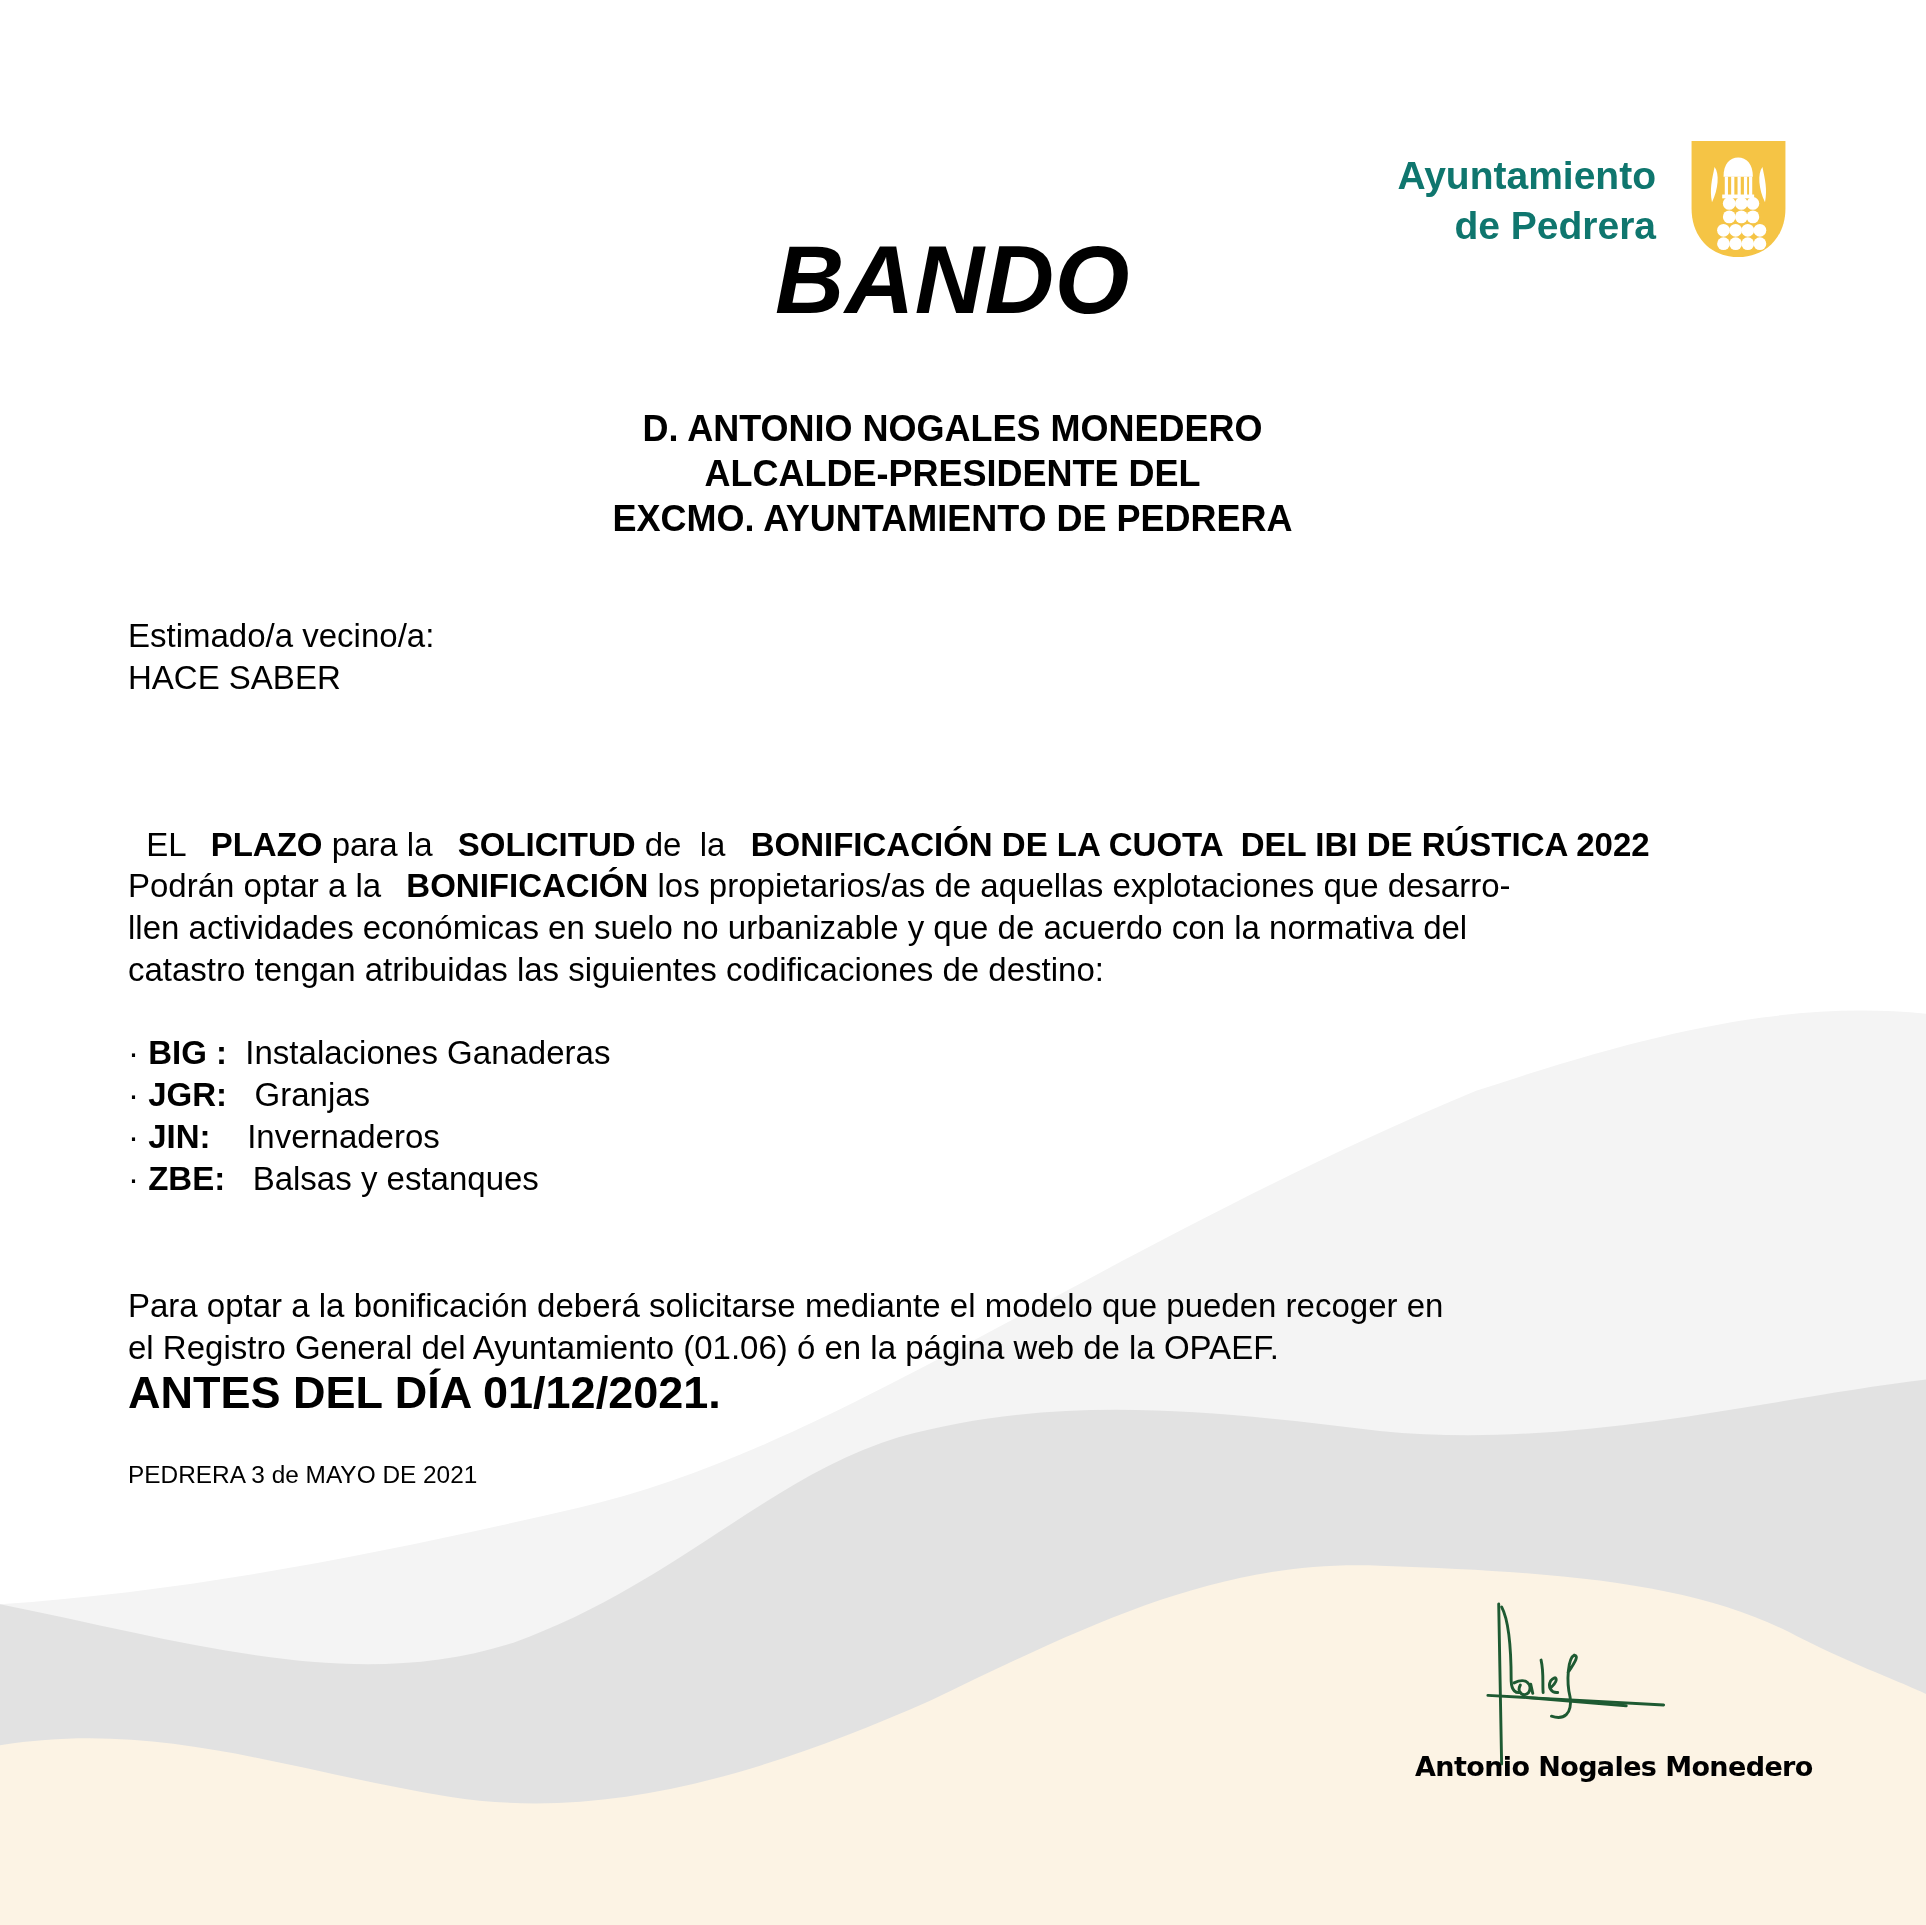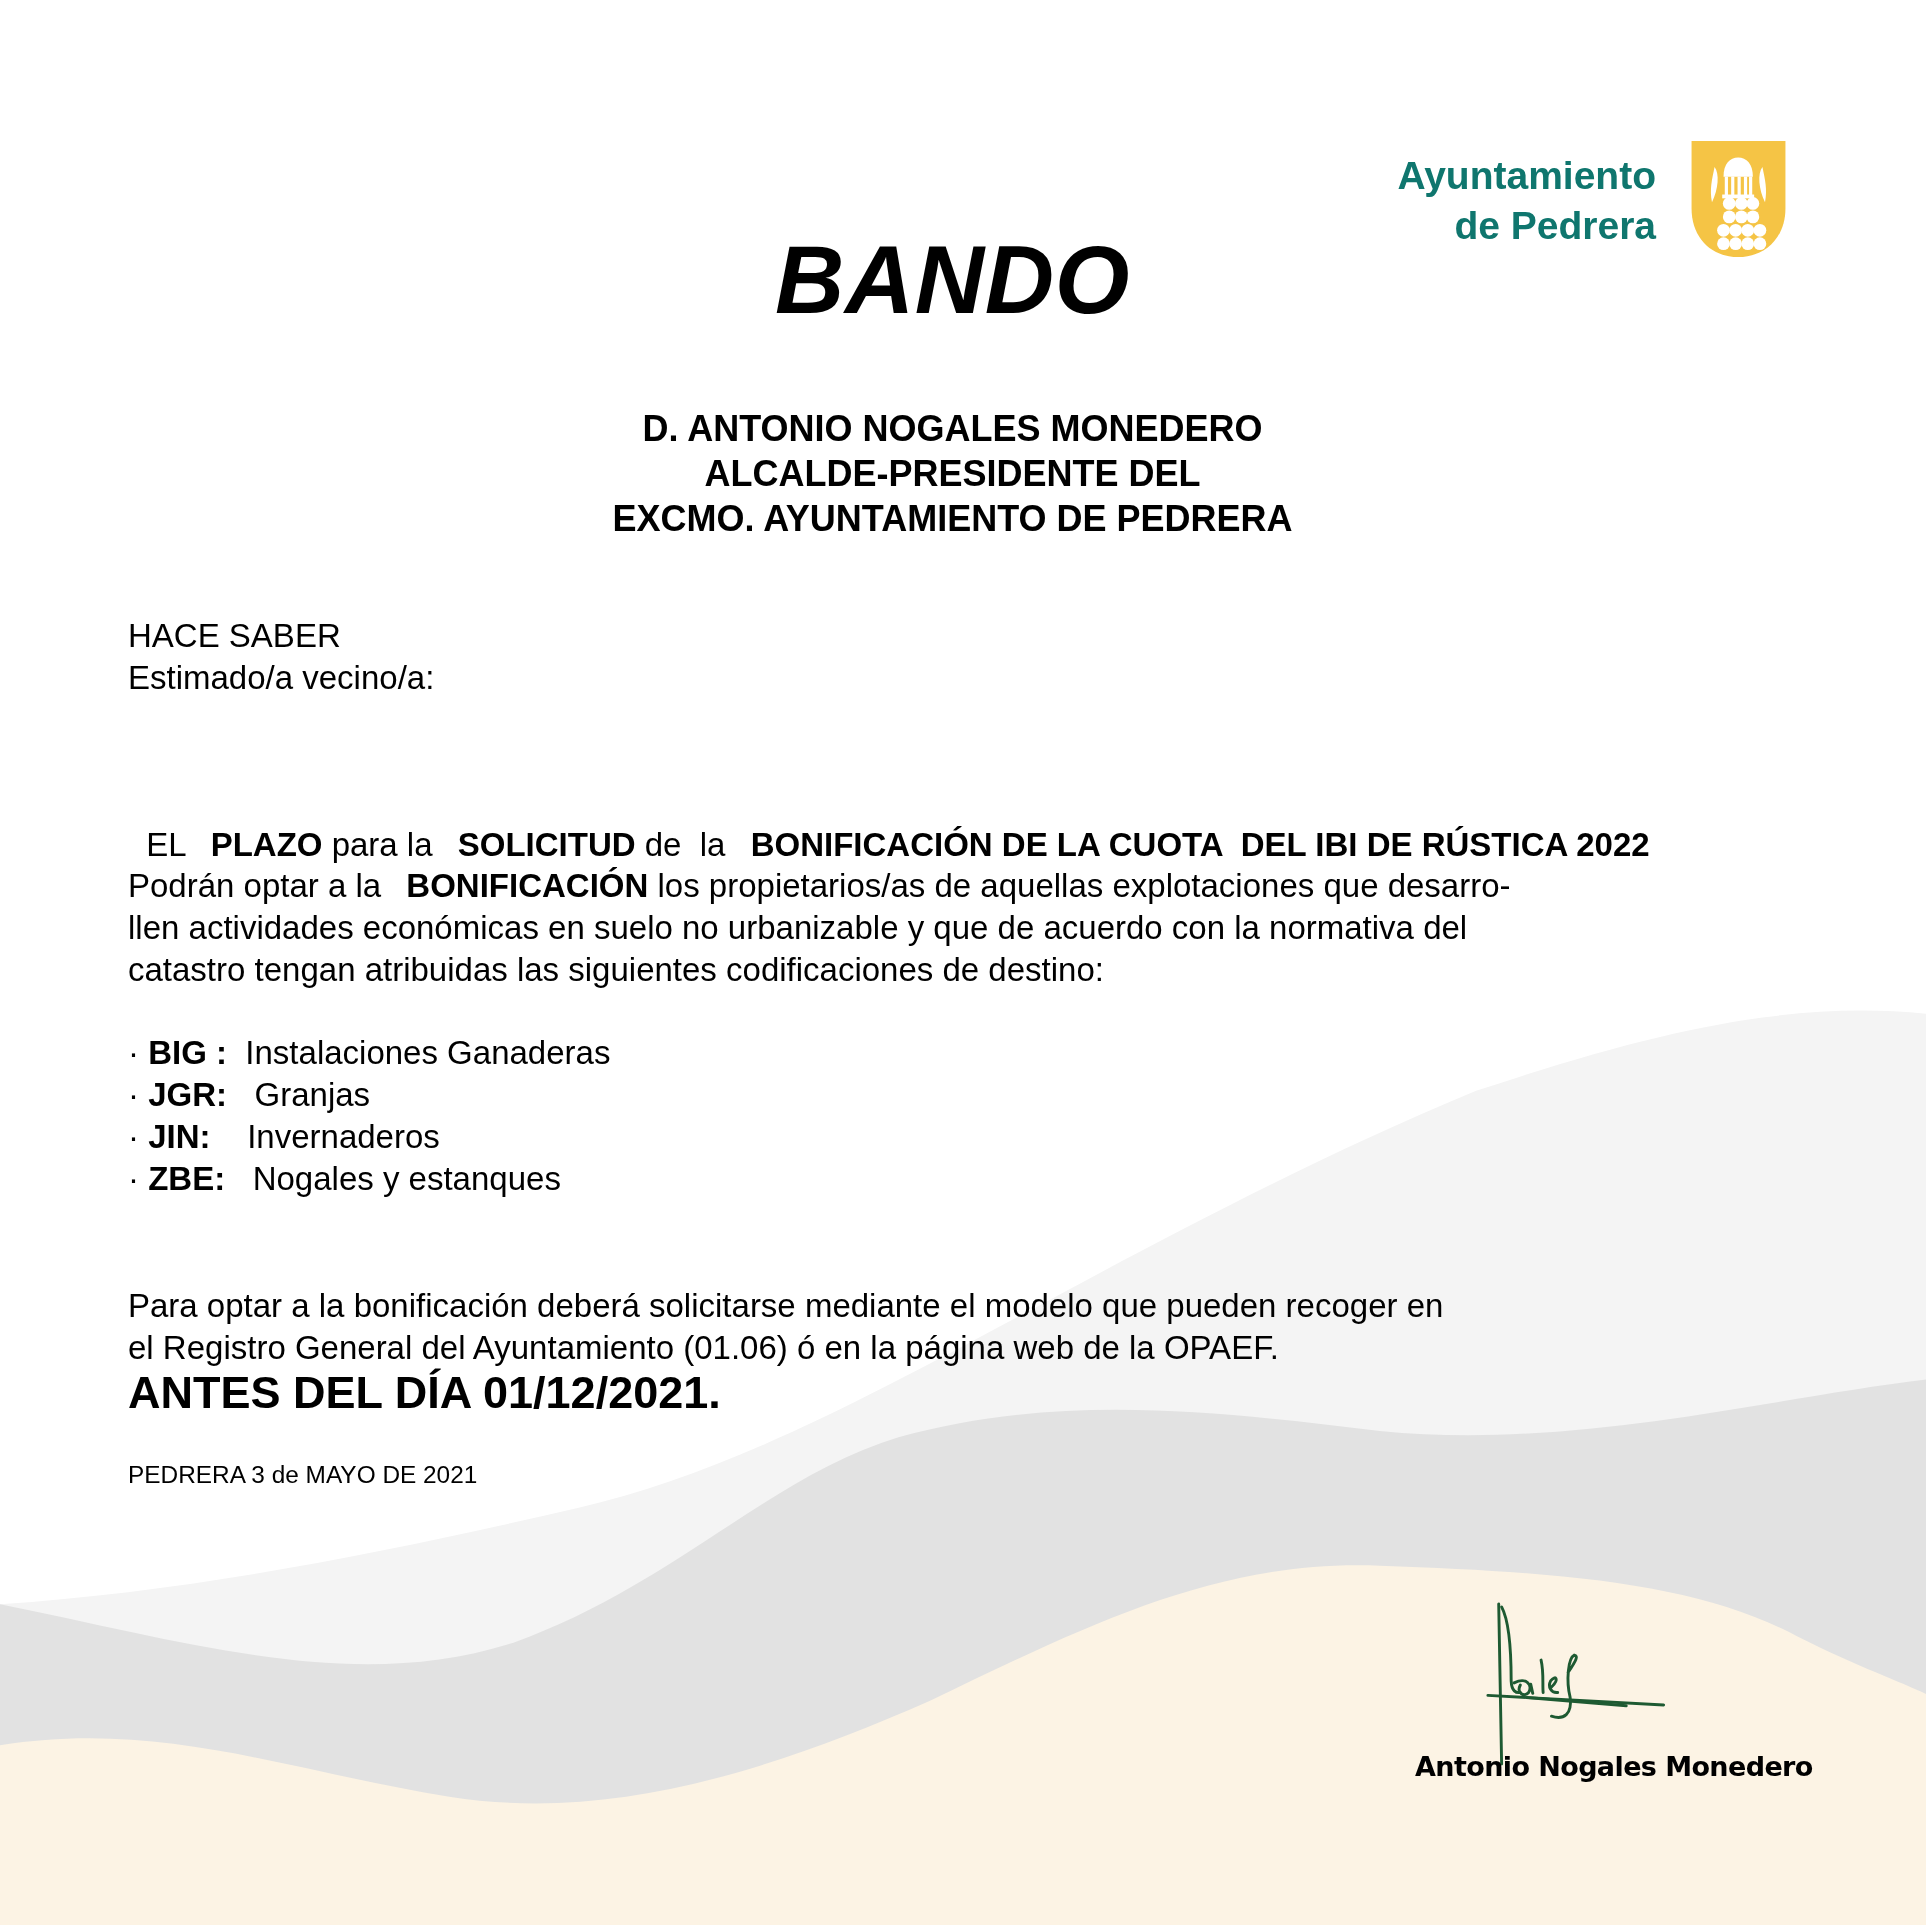--- a/index.html
+++ b/index.html
@@ -75,39 +75,39 @@
 
 <div class="layer title">BANDO</div>
 
 <div class="layer issuer">
   <div>D. ANTONIO NOGALES MONEDERO</div>
   <div>ALCALDE-PRESIDENTE DEL</div>
   <div>EXCMO. AYUNTAMIENTO DE PEDRERA</div>
 </div>
 
 <div class="layer body-block greet">
+  <div>Estimado/a vecino/a:</div>
   <div>HACE SABER</div>
-  <div>Estimado/a vecino/a:</div>
 </div>
 
 <div class="layer body-block plazo" style="white-space:pre;">
   <span>EL </span><b>PLAZO</b><span> para la </span><b>SOLICITUD</b><span> de  la </span><b>BONIFICACIÓN DE LA CUOTA  DEL IBI DE RÚSTICA 2022</b>
 </div>
 
 <div class="layer body-block opt">
   <div style="white-space:pre;"><span>Podrán optar a la </span><b>BONIFICACIÓN</b><span> los propietarios/as de aquellas explotaciones que desarro-</span></div>
   <div>llen actividades económicas en suelo no urbanizable y que de acuerdo con la normativa del</div>
   <div>catastro tengan atribuidas las siguientes codificaciones de destino:</div>
 </div>
 
 <div class="layer body-block codes">
   <div class="row"><span>· </span><span class="code">BIG :</span><span>  Instalaciones Ganaderas</span></div>
   <div class="row"><span>· </span><span class="code">JGR:</span><span>   Granjas</span></div>
   <div class="row"><span>· </span><span class="code">JIN:</span><span>    Invernaderos</span></div>
-  <div class="row"><span>· </span><span class="code">ZBE:</span><span>   Nogales y estanques</span></div>
+  <div class="row"><span>· </span><span class="code">ZBE:</span><span>   Balsas y estanques</span></div>
 </div>
 
 <div class="layer body-block instr">
   <div>Para optar a la bonificación deberá solicitarse mediante el modelo que pueden recoger en</div>
   <div>el Registro General del Ayuntamiento (01.06) ó en la página web de la OPAEF.</div>
 </div>
 
 <div class="layer deadline">ANTES DEL DÍA 01/12/2021.</div>
 
 <div class="layer dateline">PEDRERA  3 de MAYO DE 2021</div>

